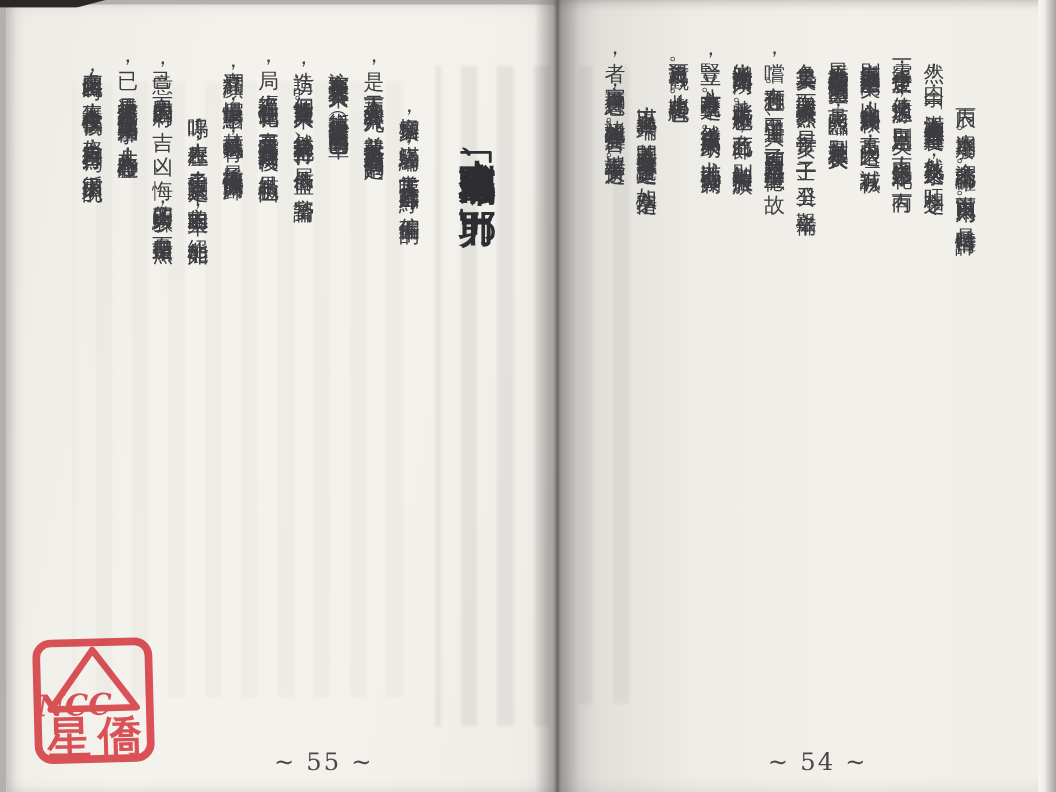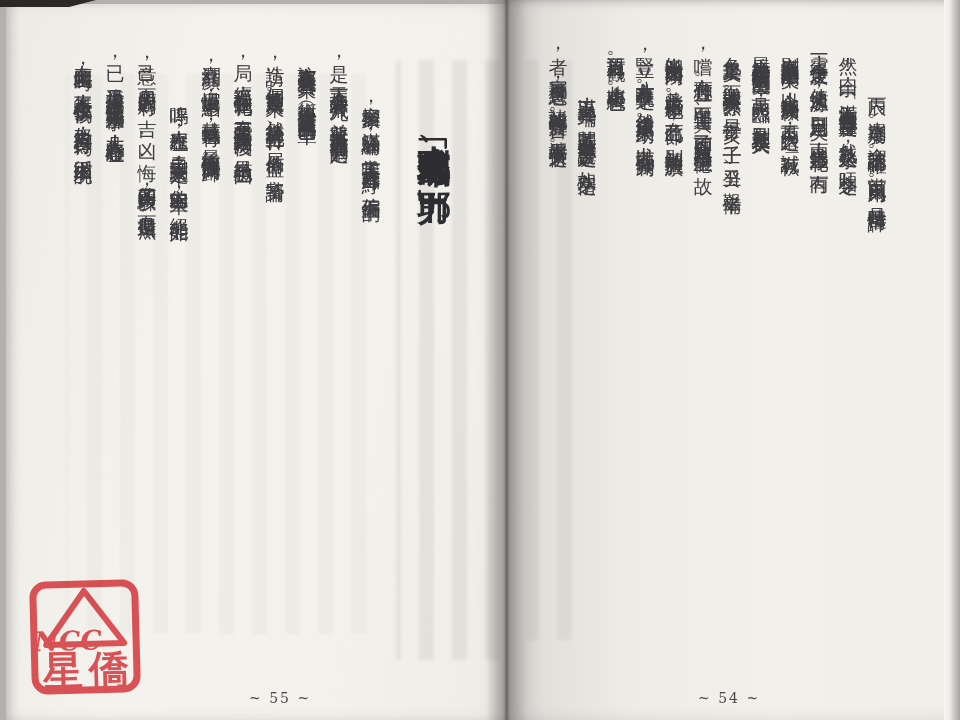--- a/index.html
+++ b/index.html
@@ -33,21 +33,21 @@
   
   .vtext{position:absolute;writing-mode:vertical-rl;text-orientation:mixed;
     color:#3e3d41;font-size:19px;letter-spacing:1.5px;}
   .vcol{white-space:nowrap;}
   .right-text{top:42px;right:60px;height:630px;line-height:29px;}
   .left-text{top:46px;right:118px;height:628px;line-height:32px;}
   .title-col{position:absolute;writing-mode:vertical-rl;text-orientation:mixed;
     top:116px;right:50px;font-size:33px;letter-spacing:1px;font-weight:700;color:#2e2d31;}
 
   
-  .pgnum{position:absolute;bottom:14px;font-size:14px;letter-spacing:2px;color:#4a4947;}
+  .pgnum{position:absolute;bottom:14px;font-size:22px;letter-spacing:2px;color:#4a4947;}
   .pgnum-left{left:243px;}
   .pgnum-right{left:192px;}
 
   
   .stamp{position:absolute;left:20px;top:574px;width:116px;height:118px;
     mix-blend-mode:multiply;opacity:.92;transform:rotate(-1.5deg);}
 </style>
 </head>
 <body>
 

